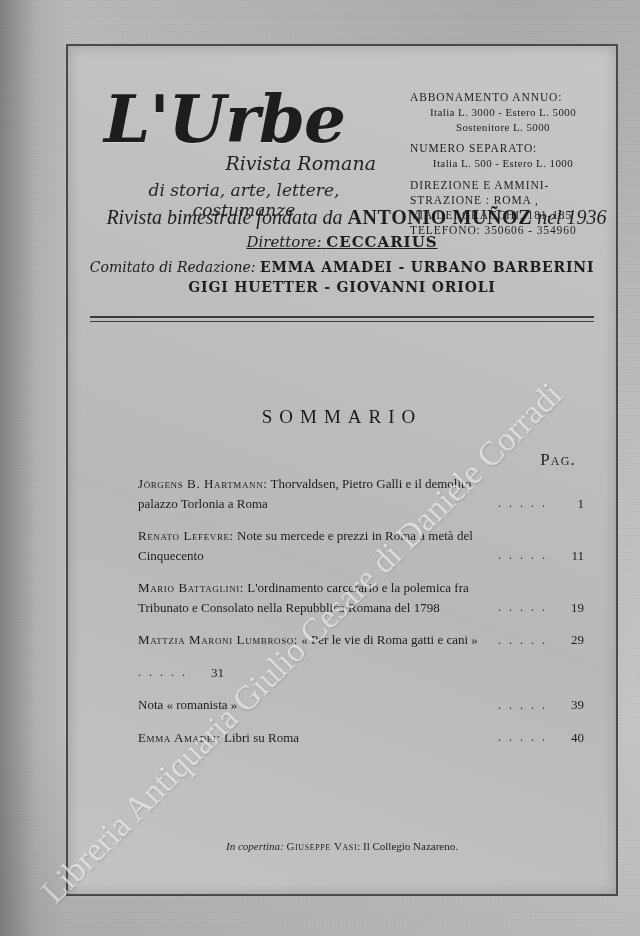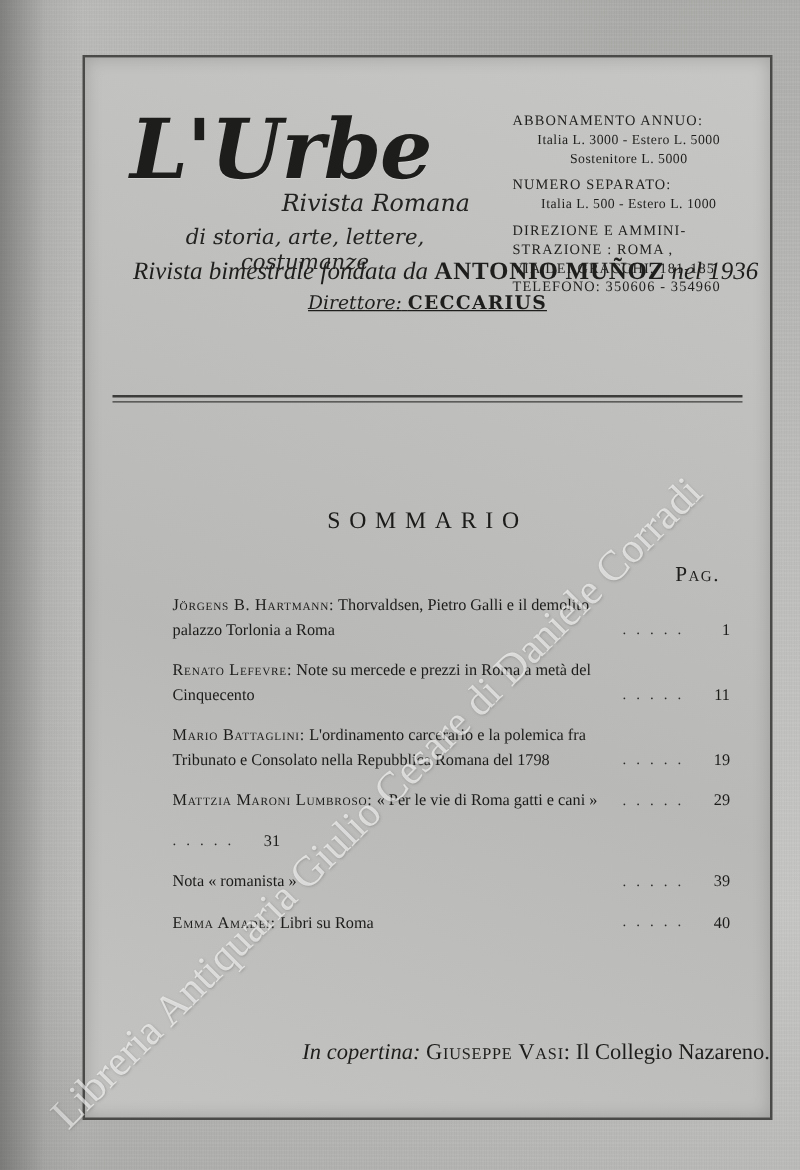--- a/index.html
+++ b/index.html
@@ -234,23 +234,23 @@
     text-align: right;
     align-self: flex-end;
     font-size: 13px;
     color: #1c1c1a;
   }
 
   .footnote {
     position: absolute;
     left: 0; right: 0;
     bottom: 42px;
-    text-align: right;
-    font-family: "Liberation Serif", serif;
-    font-size: 18px;
+    text-align: center;
+    font-family: "Liberation Serif", serif;
+    font-size: 11px;
     color: #1d1d1b;
   }
   .footnote i { font-style: italic; }
   .footnote .sc { font-variant: small-caps; letter-spacing: 0.6px; }
 
   
   #watermark {
     position: absolute;
     left: 0; top: 0;
     width: 640px;
@@ -305,20 +305,25 @@
         <span>Rivista bimestrale fondata da</span>
         <b>ANTONIO MUÑOZ</b>
         <span>nel 1936</span>
       </div>
 
       <div class="director">
         <span>Direttore:</span>
         <b>CECCARIUS</b>
       </div>
 
+      <div class="committee">
+        <span>Comitato di Redazione:</span>
+        <b>EMMA AMADEI - URBANO BARBERINI</b><br>
+        <b>GIGI HUETTER  -  GIOVANNI ORIOLI</b>
+      </div>
 
       <div class="rule-double"></div>
     </div>
 
     <div class="sommario-title">SOMMARIO</div>
     <div class="pag-label">Pag.</div>
 
     <div class="toc">
 
       <div class="toc-entry">

